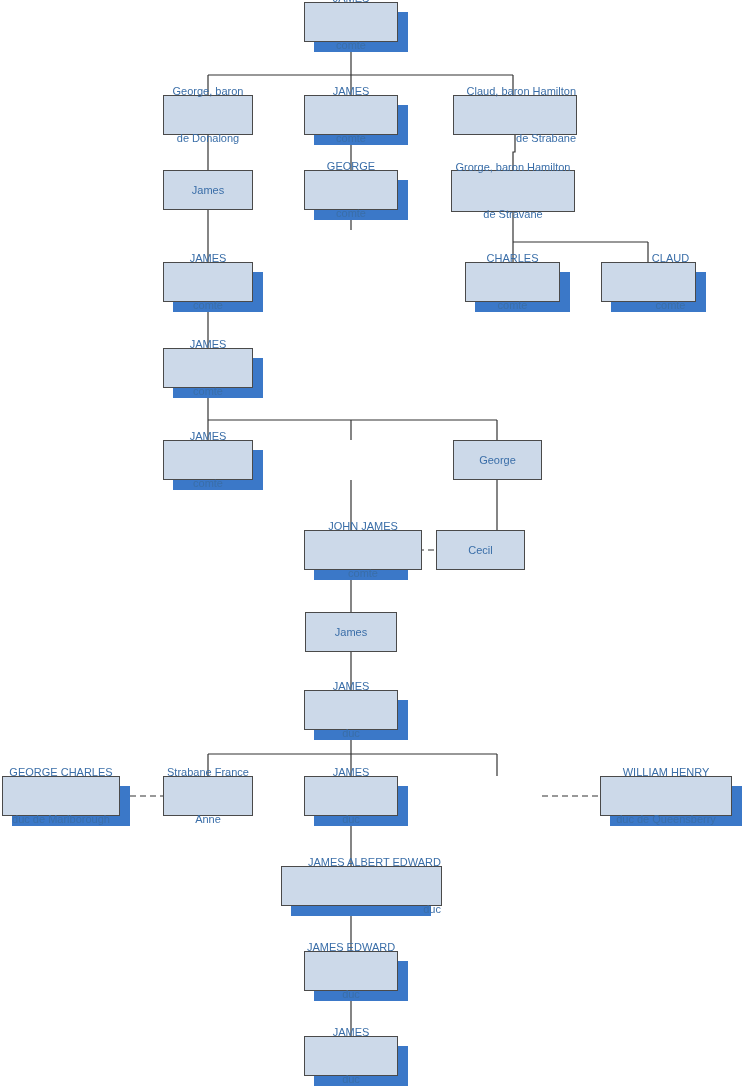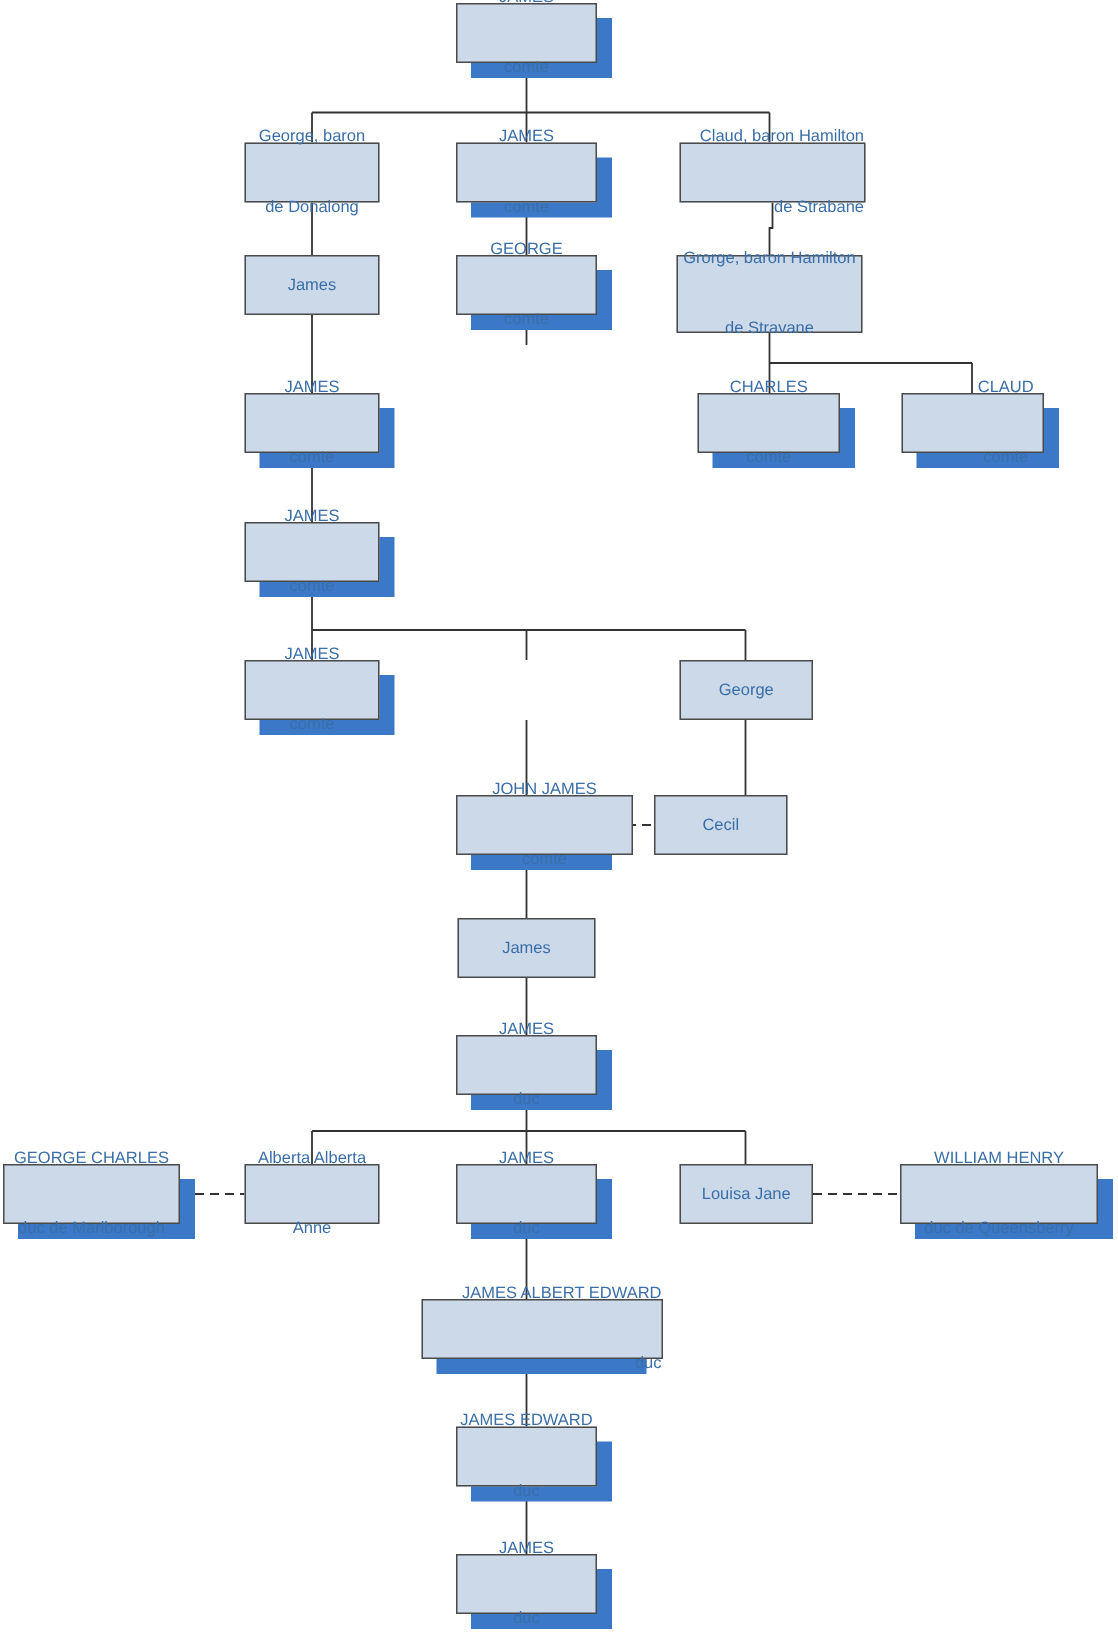--- a/index.html
+++ b/index.html
@@ -120,21 +120,21 @@
         <span class="l2">de Strabane</span>
       </div>
       <div class="node" style="left: 163px; top: 170px; width: 90px; height: 40px; background: rgb(204, 217, 233); border-color: rgb(74, 74, 74); color: rgb(58, 110, 168);">
         <span class="l1">James</span>
       </div>
       <div class="shadow" style="left: 314px; top: 180px; width: 94px; height: 40px; background: rgb(59, 120, 200);"></div>
       <div class="node" style="left: 304px; top: 170px; width: 94px; height: 40px; background: rgb(204, 217, 233); border-color: rgb(74, 74, 74); color: rgb(58, 110, 168);">
         <span class="l1">GEORGE</span>
         <span class="l2">comte</span>
       </div>
-      <div class="node" style="left: 451px; top: 170px; width: 124px; height: 52px; background: rgb(204, 217, 233); border-color: rgb(74, 74, 74); color: rgb(58, 110, 168);">
+      <div class="node" style="left: 451px; top: 170px; width: 124px; height: 42px; background: rgb(204, 217, 233); border-color: rgb(74, 74, 74); color: rgb(58, 110, 168);">
         <span class="l1">Grorge, baron Hamilton</span>
         <span class="l2">de Stravane</span>
       </div>
       <div class="shadow" style="left: 173px; top: 272px; width: 90px; height: 40px; background: rgb(59, 120, 200);"></div>
       <div class="node" style="left: 163px; top: 262px; width: 90px; height: 40px; background: rgb(204, 217, 233); border-color: rgb(74, 74, 74); color: rgb(58, 110, 168);">
         <span class="l1">JAMES</span>
         <span class="l2">comte</span>
       </div>
       <div class="shadow" style="left: 475px; top: 272px; width: 95px; height: 40px; background: rgb(59, 120, 200);"></div>
       <div class="node" style="left: 465px; top: 262px; width: 95px; height: 40px; background: rgb(204, 217, 233); border-color: rgb(74, 74, 74); color: rgb(58, 110, 168);">
@@ -174,30 +174,27 @@
       <div class="node" style="left: 304px; top: 690px; width: 94px; height: 40px; background: rgb(204, 217, 233); border-color: rgb(74, 74, 74); color: rgb(58, 110, 168);">
         <span class="l1">JAMES</span>
         <span class="l2">duc</span>
       </div>
       <div class="shadow" style="left: 12px; top: 786px; width: 118px; height: 40px; background: rgb(59, 120, 200);"></div>
       <div class="node" style="left: 2px; top: 776px; width: 118px; height: 40px; background: rgb(204, 217, 233); border-color: rgb(74, 74, 74); color: rgb(58, 110, 168);">
         <span class="l1">GEORGE CHARLES</span>
         <span class="l2">duc de Marlborough</span>
       </div>
       <div class="node" style="left: 163px; top: 776px; width: 90px; height: 40px; background: rgb(204, 217, 233); border-color: rgb(74, 74, 74); color: rgb(58, 110, 168);">
-        <span class="l1">Alberta Alberta</span>
+        <span class="l1">Strabane France</span>
         <span class="l2">Anne</span>
       </div>
       <div class="shadow" style="left: 314px; top: 786px; width: 94px; height: 40px; background: rgb(59, 120, 200);"></div>
       <div class="node" style="left: 304px; top: 776px; width: 94px; height: 40px; background: rgb(204, 217, 233); border-color: rgb(74, 74, 74); color: rgb(58, 110, 168);">
         <span class="l1">JAMES</span>
         <span class="l2">duc</span>
-      </div>
-      <div class="node" style="left: 453px; top: 776px; width: 89px; height: 40px; background: rgb(204, 217, 233); border-color: rgb(74, 74, 74); color: rgb(58, 110, 168);">
-        <span class="l1">Louisa Jane</span>
       </div>
       <div class="shadow" style="left: 610px; top: 786px; width: 132px; height: 40px; background: rgb(59, 120, 200);"></div>
       <div class="node" style="left: 600px; top: 776px; width: 132px; height: 40px; background: rgb(204, 217, 233); border-color: rgb(74, 74, 74); color: rgb(58, 110, 168);">
         <span class="l1">WILLIAM HENRY</span>
         <span class="l2">duc de Queensberry</span>
       </div>
       <div class="shadow" style="left: 291px; top: 876px; width: 140px; height: 40px; background: rgb(59, 120, 200);"></div>
       <div class="node" style="left: 281px; top: 866px; width: 161px; height: 40px; background: rgb(204, 217, 233); border-color: rgb(74, 74, 74); color: rgb(58, 110, 168); text-align: right;">
         <span class="l1">JAMES ALBERT EDWARD</span>
         <span class="l2">duc</span>

